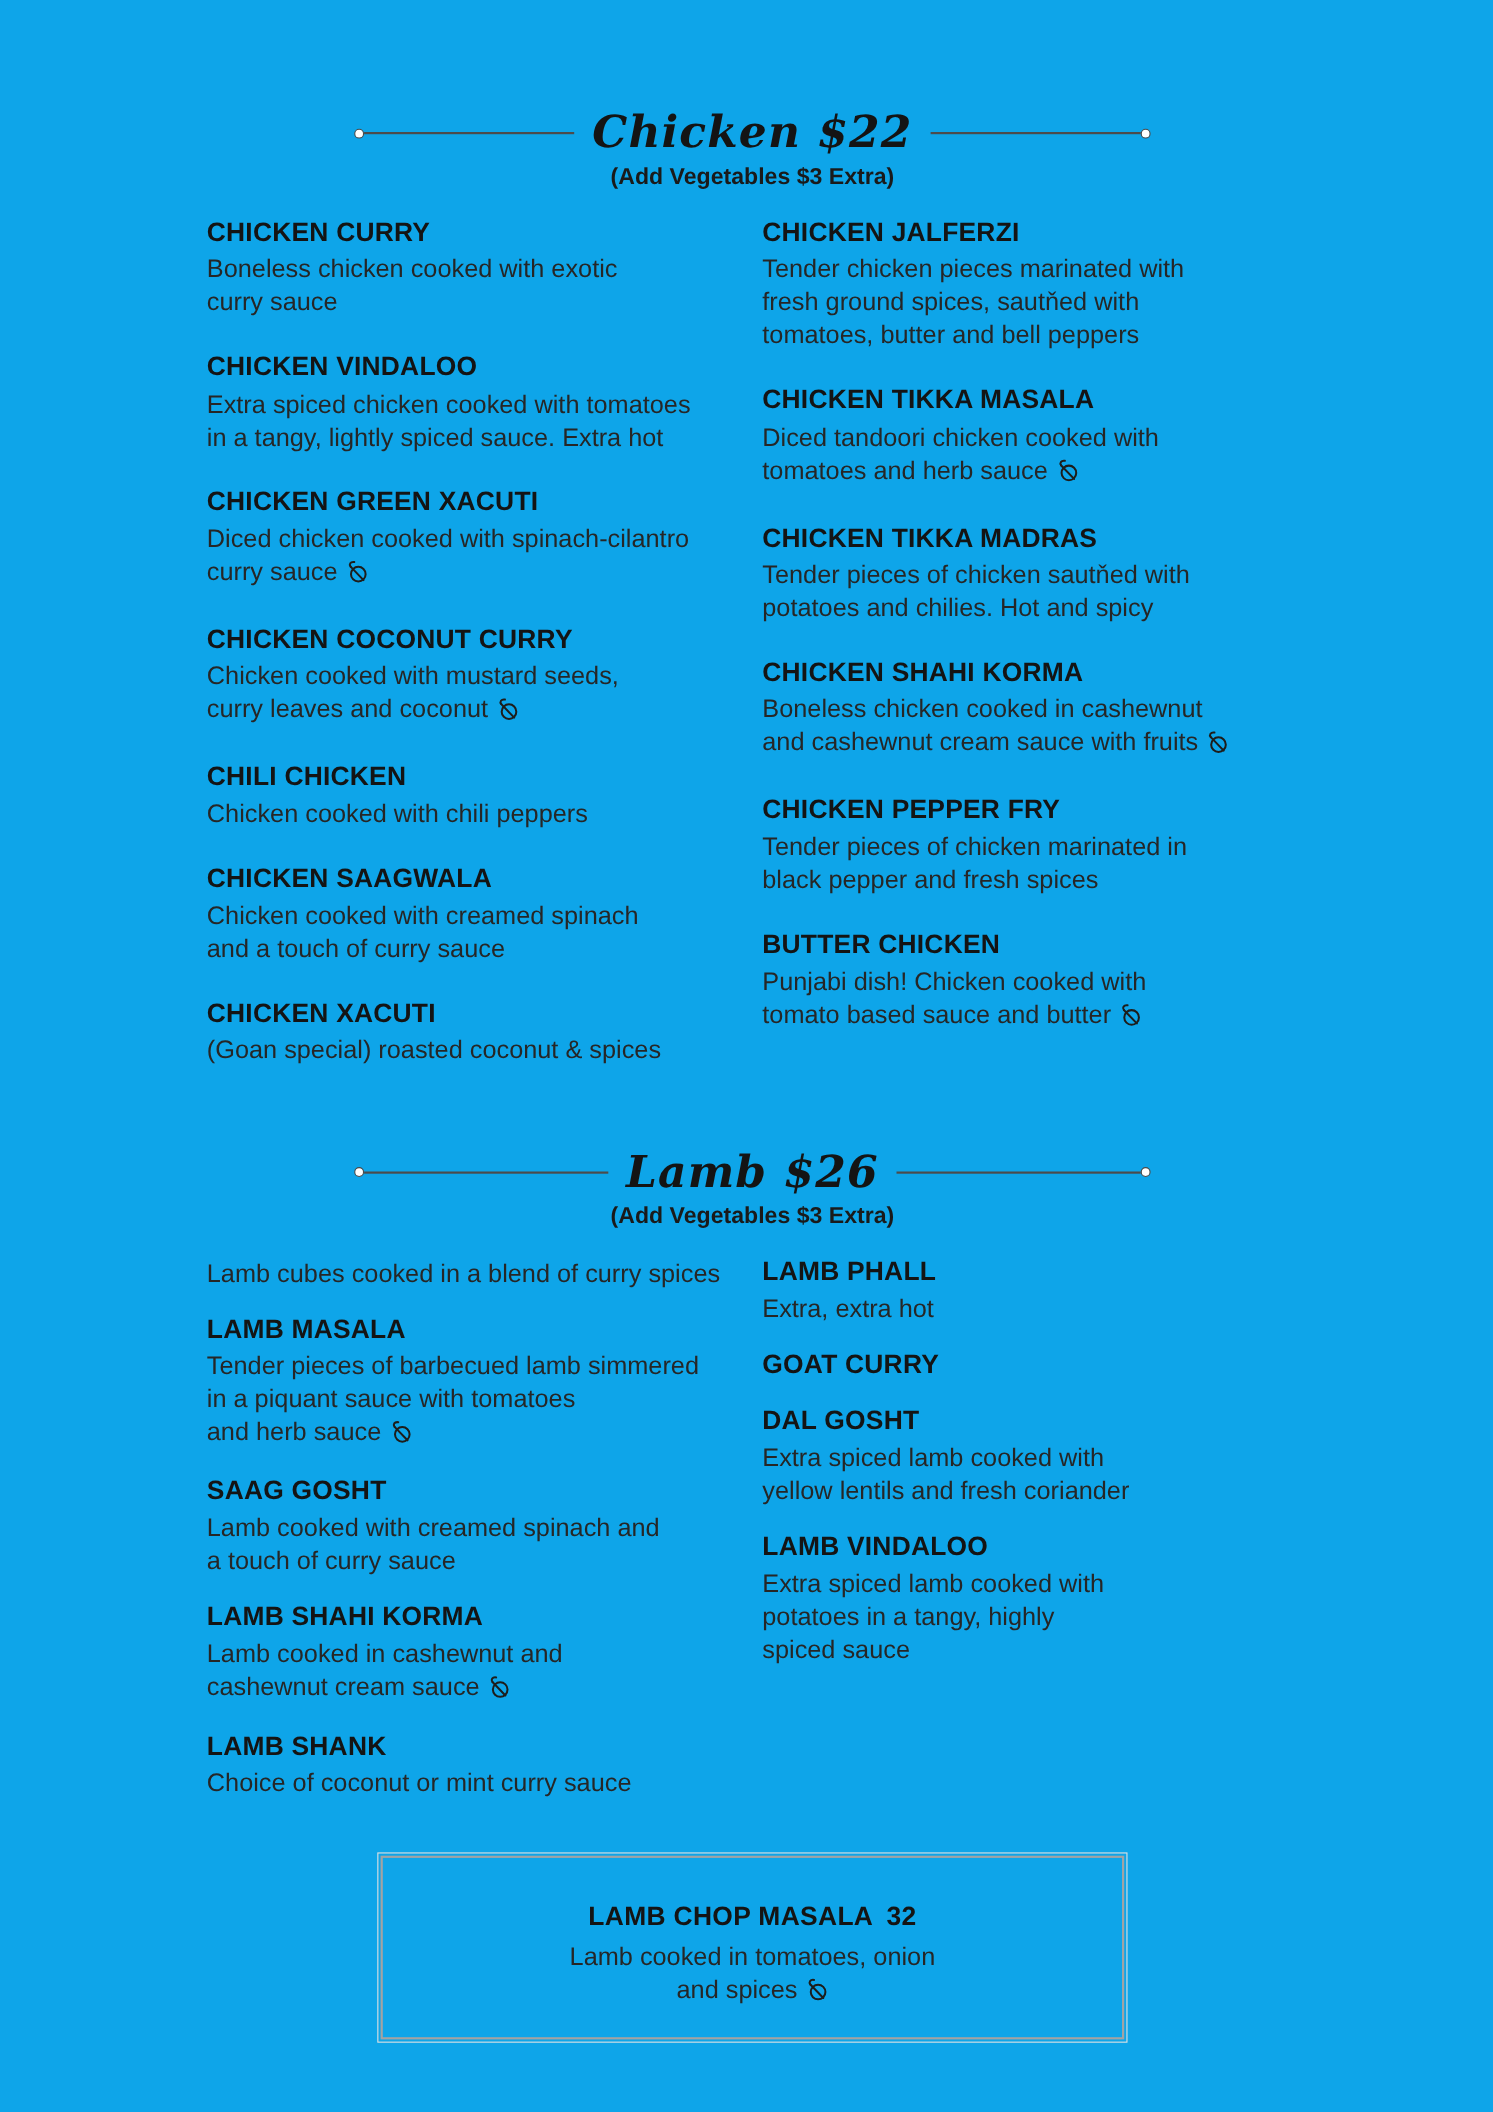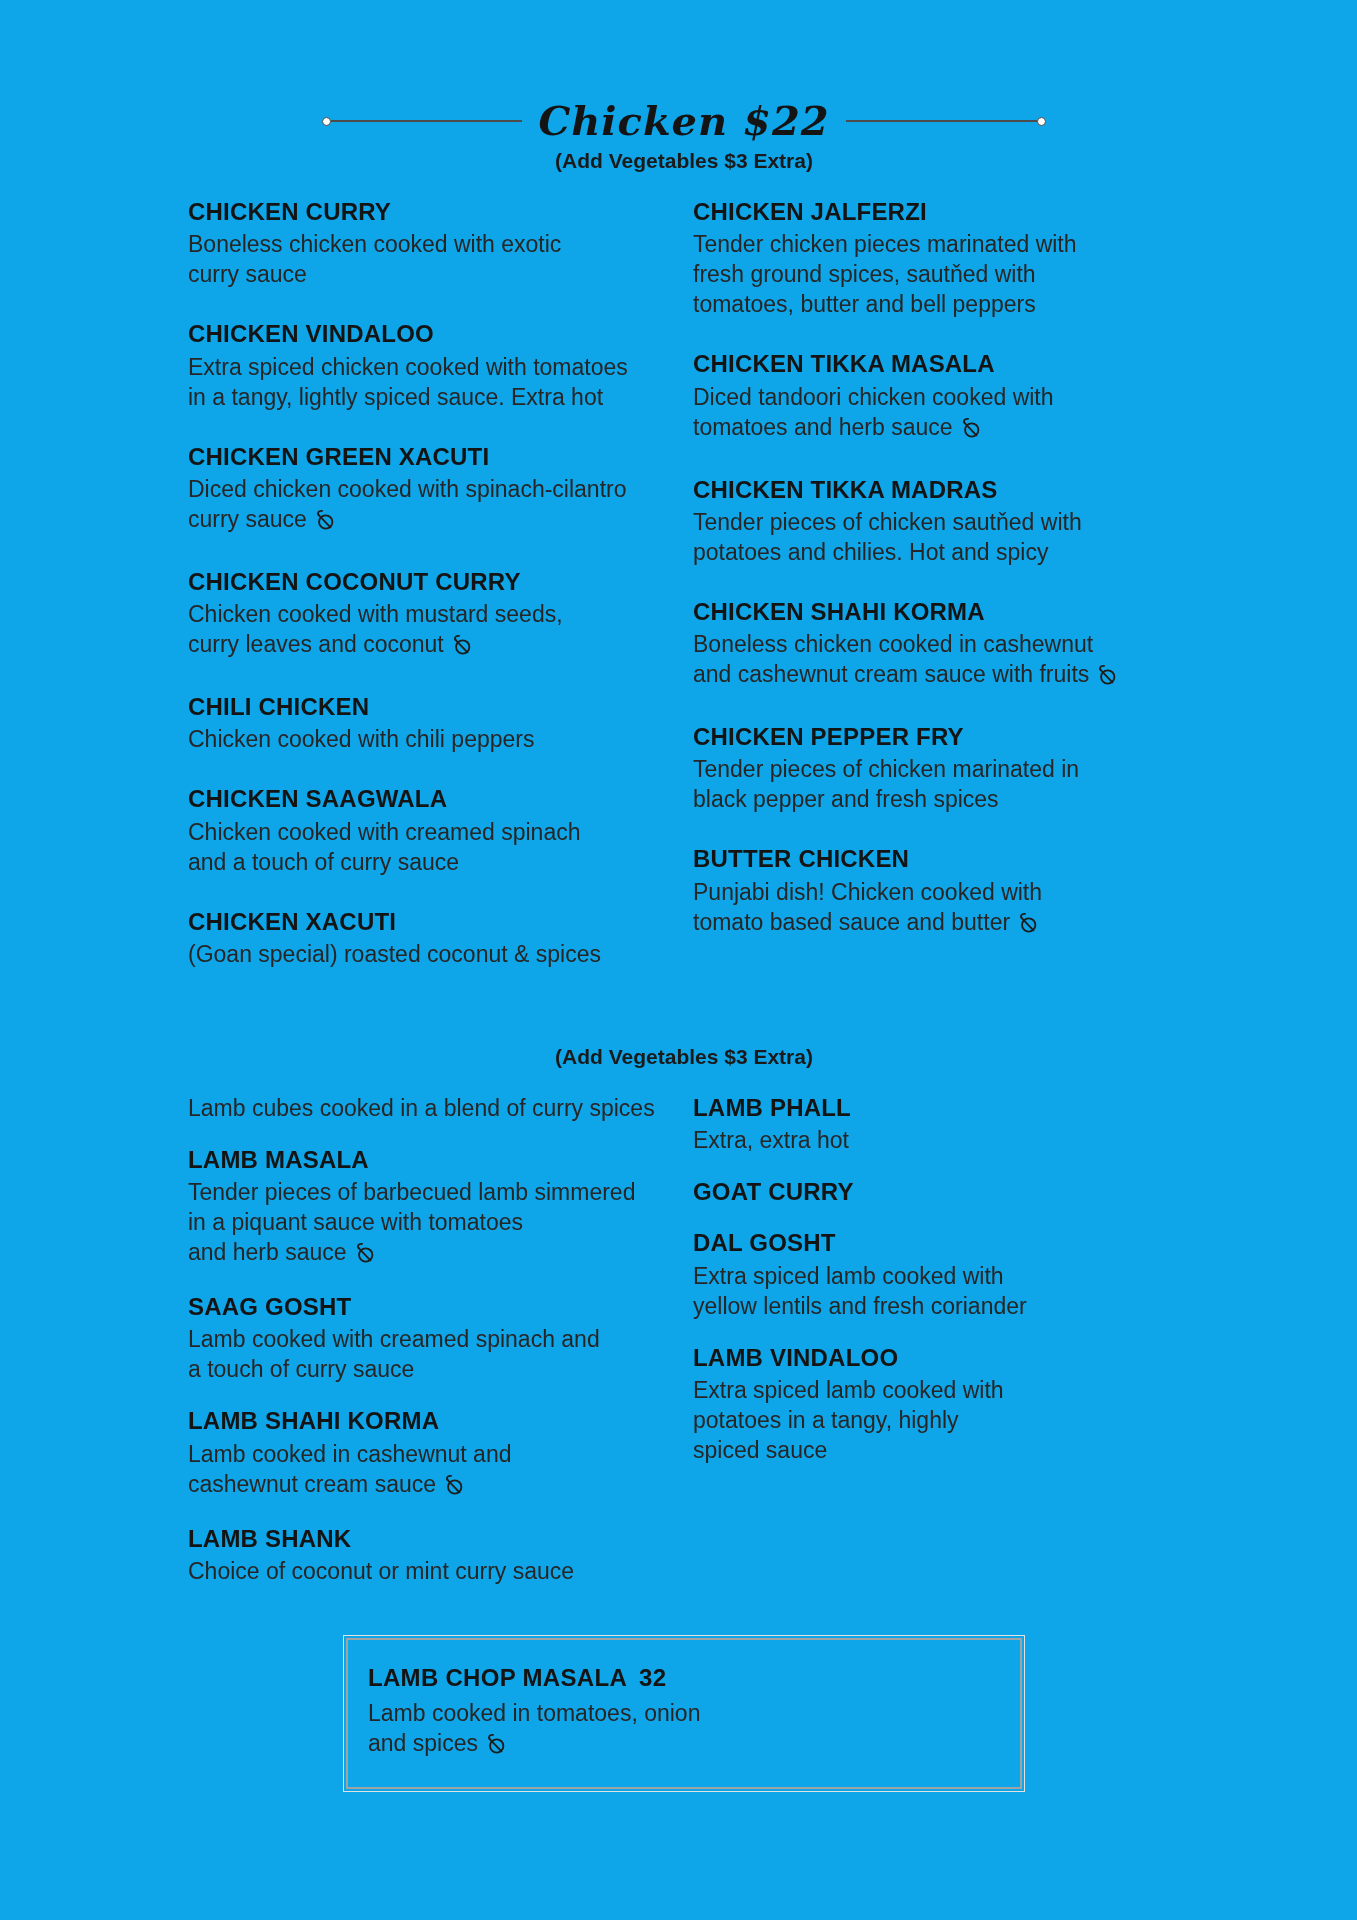--- a/index.html
+++ b/index.html
@@ -30,21 +30,21 @@
   .dish-name{margin:0 0 3px 0;font-size:24px;font-weight:700;line-height:1.22;letter-spacing:0.2px;color:#141414;}
   .dish-desc{margin:0;font-size:23px;line-height:30px;color:#262626;white-space:pre-line;}
 
   .nut{display:inline-block;vertical-align:-3px;margin-left:7px;color:#1d1d1b;}
 
   .sec-lamb{margin-top:46px;}
 
   .featured-box{
     width:676px;box-sizing:border-box;margin:30px auto 0;border:2px solid #a3a3a3;
     outline:1px solid #e2e2e2;outline-offset:2px;
-    padding:24px 20px 26px;
+    padding:40px 20px 26px;text-align:center;
   }
   .featured-title{font-size:24px;font-weight:700;letter-spacing:0.3px;color:#141414;}
   .featured-title .price{margin-left:12px;}
   .featured-desc{margin:6px auto 0;font-size:23px;line-height:30px;white-space:pre-line;color:#262626;}
 </style>
 </head>
 <body>
 
 <div class="page">
   <div class="menu">
@@ -144,20 +144,27 @@
                       <circle cx="13.4" cy="14.8" r="7.6" fill="none" stroke="currentColor" stroke-width="2.1"></circle>
       <path d="M9.2 2.2 C 5.2 1.6, 3.4 4.6, 5.4 7.0" fill="none" stroke="currentColor" stroke-width="2.1" stroke-linecap="round"></path>
       <path d="M5.4 7.0 L 18.8 21.0" fill="none" stroke="currentColor" stroke-width="2.1" stroke-linecap="round"></path>
                     </svg></span></span></p>
   </div>
           </div>
       </div>
     </div>
 
     <div class="section sec-lamb">
+      <div class="section-divider">
+        <span class="end-dot"></span>
+        <span class="rule"></span>
+        <span class="divider-title">Lamb $26</span>
+        <span class="rule"></span>
+        <span class="end-dot"></span>
+      </div>
       <div class="section-subtitle">(Add Vegetables $3 Extra)</div>
       <div class="columns">
         <div class="col col-0">
             <div class="item">
     <p class="dish-desc"><span>Lamb cubes cooked in a blend of curry spices</span><span></span></p>
   </div>
             <div class="item">
     <h3 class="dish-name">LAMB MASALA</h3>
     <p class="dish-desc"><span>Tender pieces of barbecued lamb simmered
 in a piquant sauce with tomatoes

